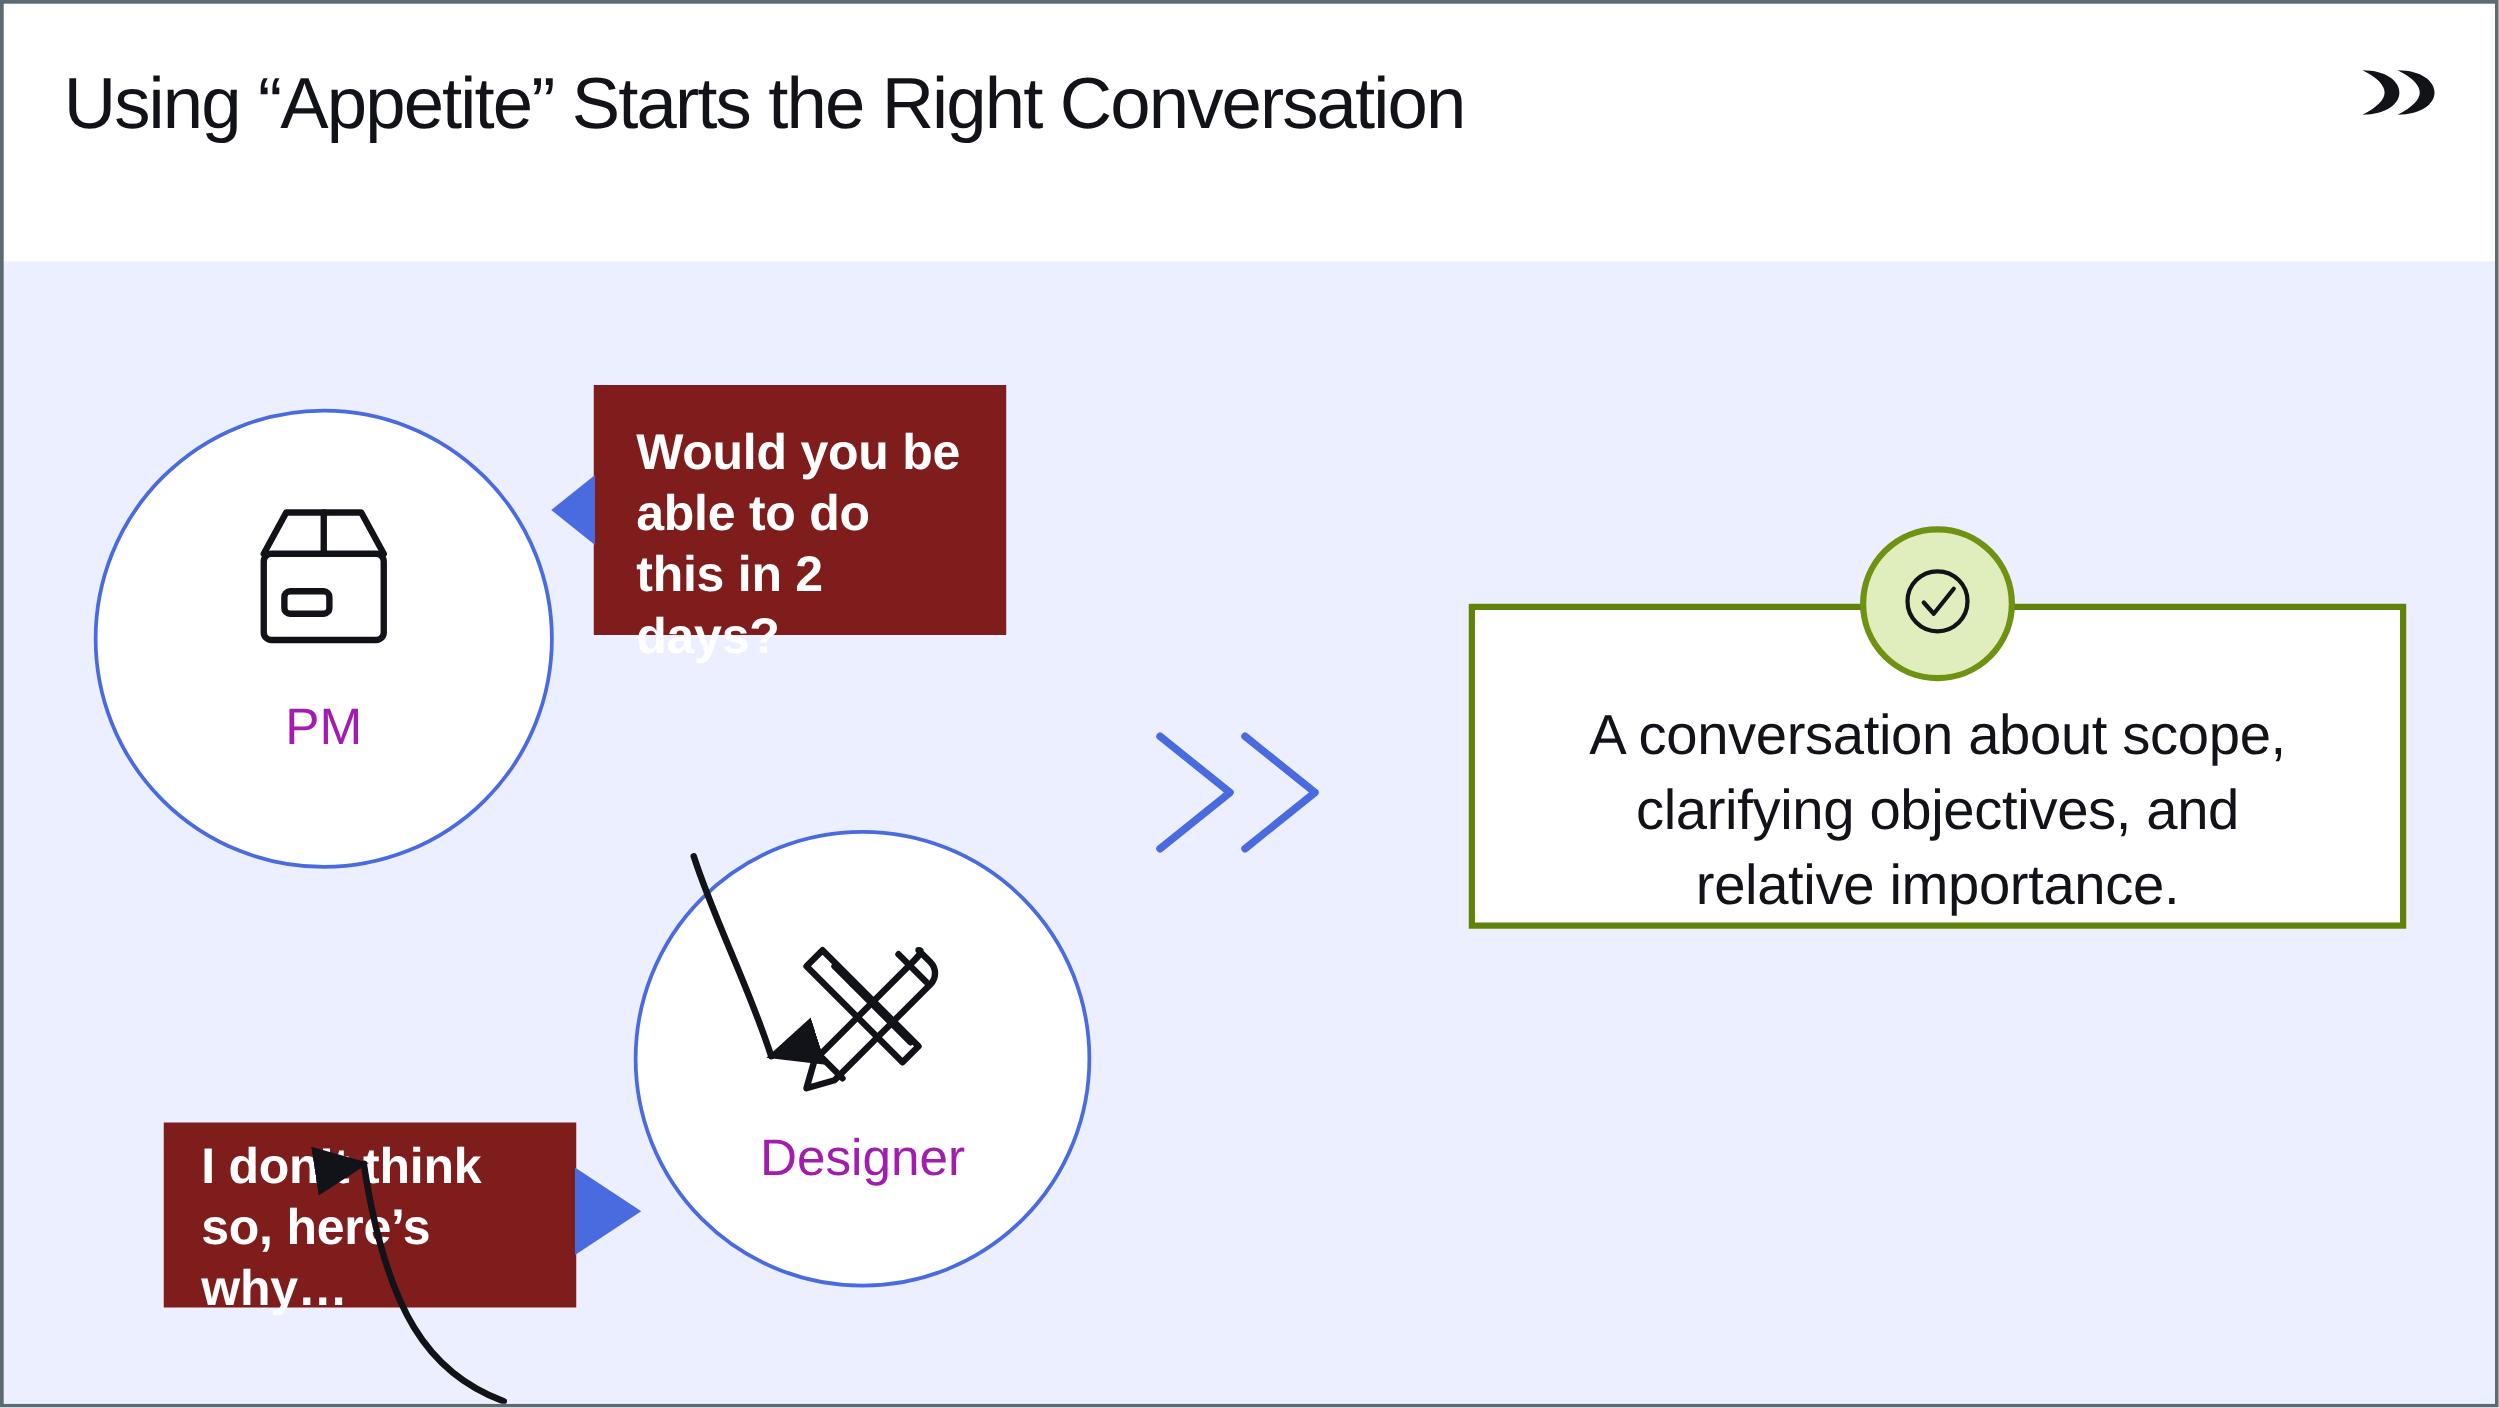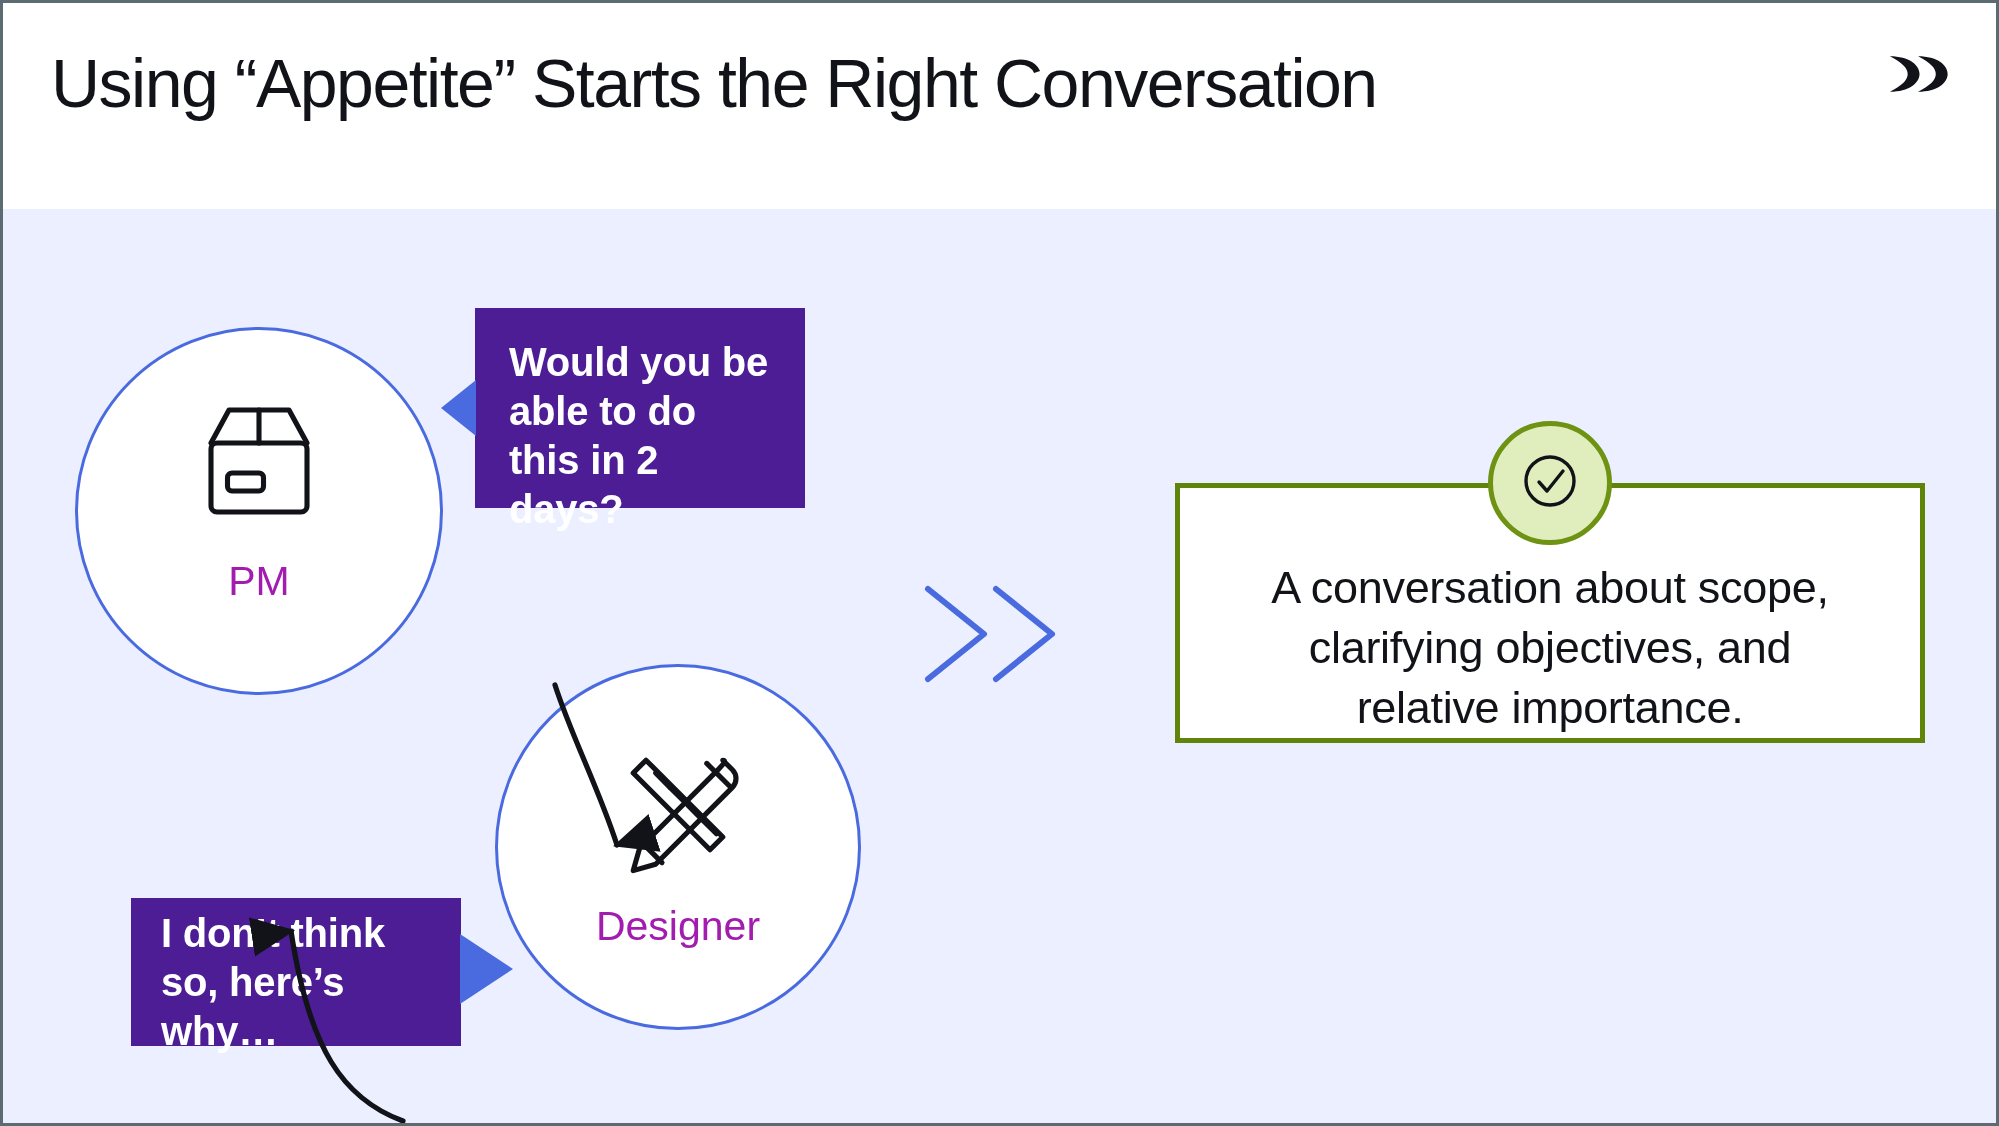--- a/index.html
+++ b/index.html
@@ -28,21 +28,21 @@
     top: 0;
     width: 100%;
     height: 206px;
     background: #ffffff;
     box-sizing: border-box;
   }
   #page-title {
     position: absolute;
     left: 48px;
     top: 28px;
-    font-size: 68px;
+    font-size: 58px;
     line-height: 104px;
     font-weight: 500;
     letter-spacing: -1.5px;
     color: #111318;
     white-space: nowrap;
   }
   #brand-logo {
     position: absolute;
     right: 38px;
     top: 34px;
@@ -68,21 +68,21 @@
     border: 3px solid #4a6ae0;
     box-sizing: border-box;
   }
   #pm-circle {
     left: 72px;
     top: 118px;
     width: 368px;
     height: 368px;
   }
   #designer-circle {
-    left: 492px;
+    left: 504px;
     top: 455px;
     width: 366px;
     height: 366px;
   }
   .role-icon {
     position: absolute;
     left: 50%;
     transform: translateX(-50%);
   }
   #pm-circle .role-icon { top: 56px; width: 150px; height: 150px; }
@@ -96,21 +96,21 @@
     font-size: 41px;
     color: #a21caf;
     font-weight: 400;
   }
   #pm-circle .role-label { top: 228px; }
   #designer-circle .role-label { top: 236px; }
 
   
   .bubble {
     position: absolute;
-    background: #4c1d95;
+    background: #7f1d1d;
     color: #ffffff;
     font-weight: 700;
     font-size: 40px;
     line-height: 49px;
     box-sizing: border-box;
     padding: 30px 34px;
     letter-spacing: -0.2px;
   }
   .bubble .tail {
     position: absolute;

